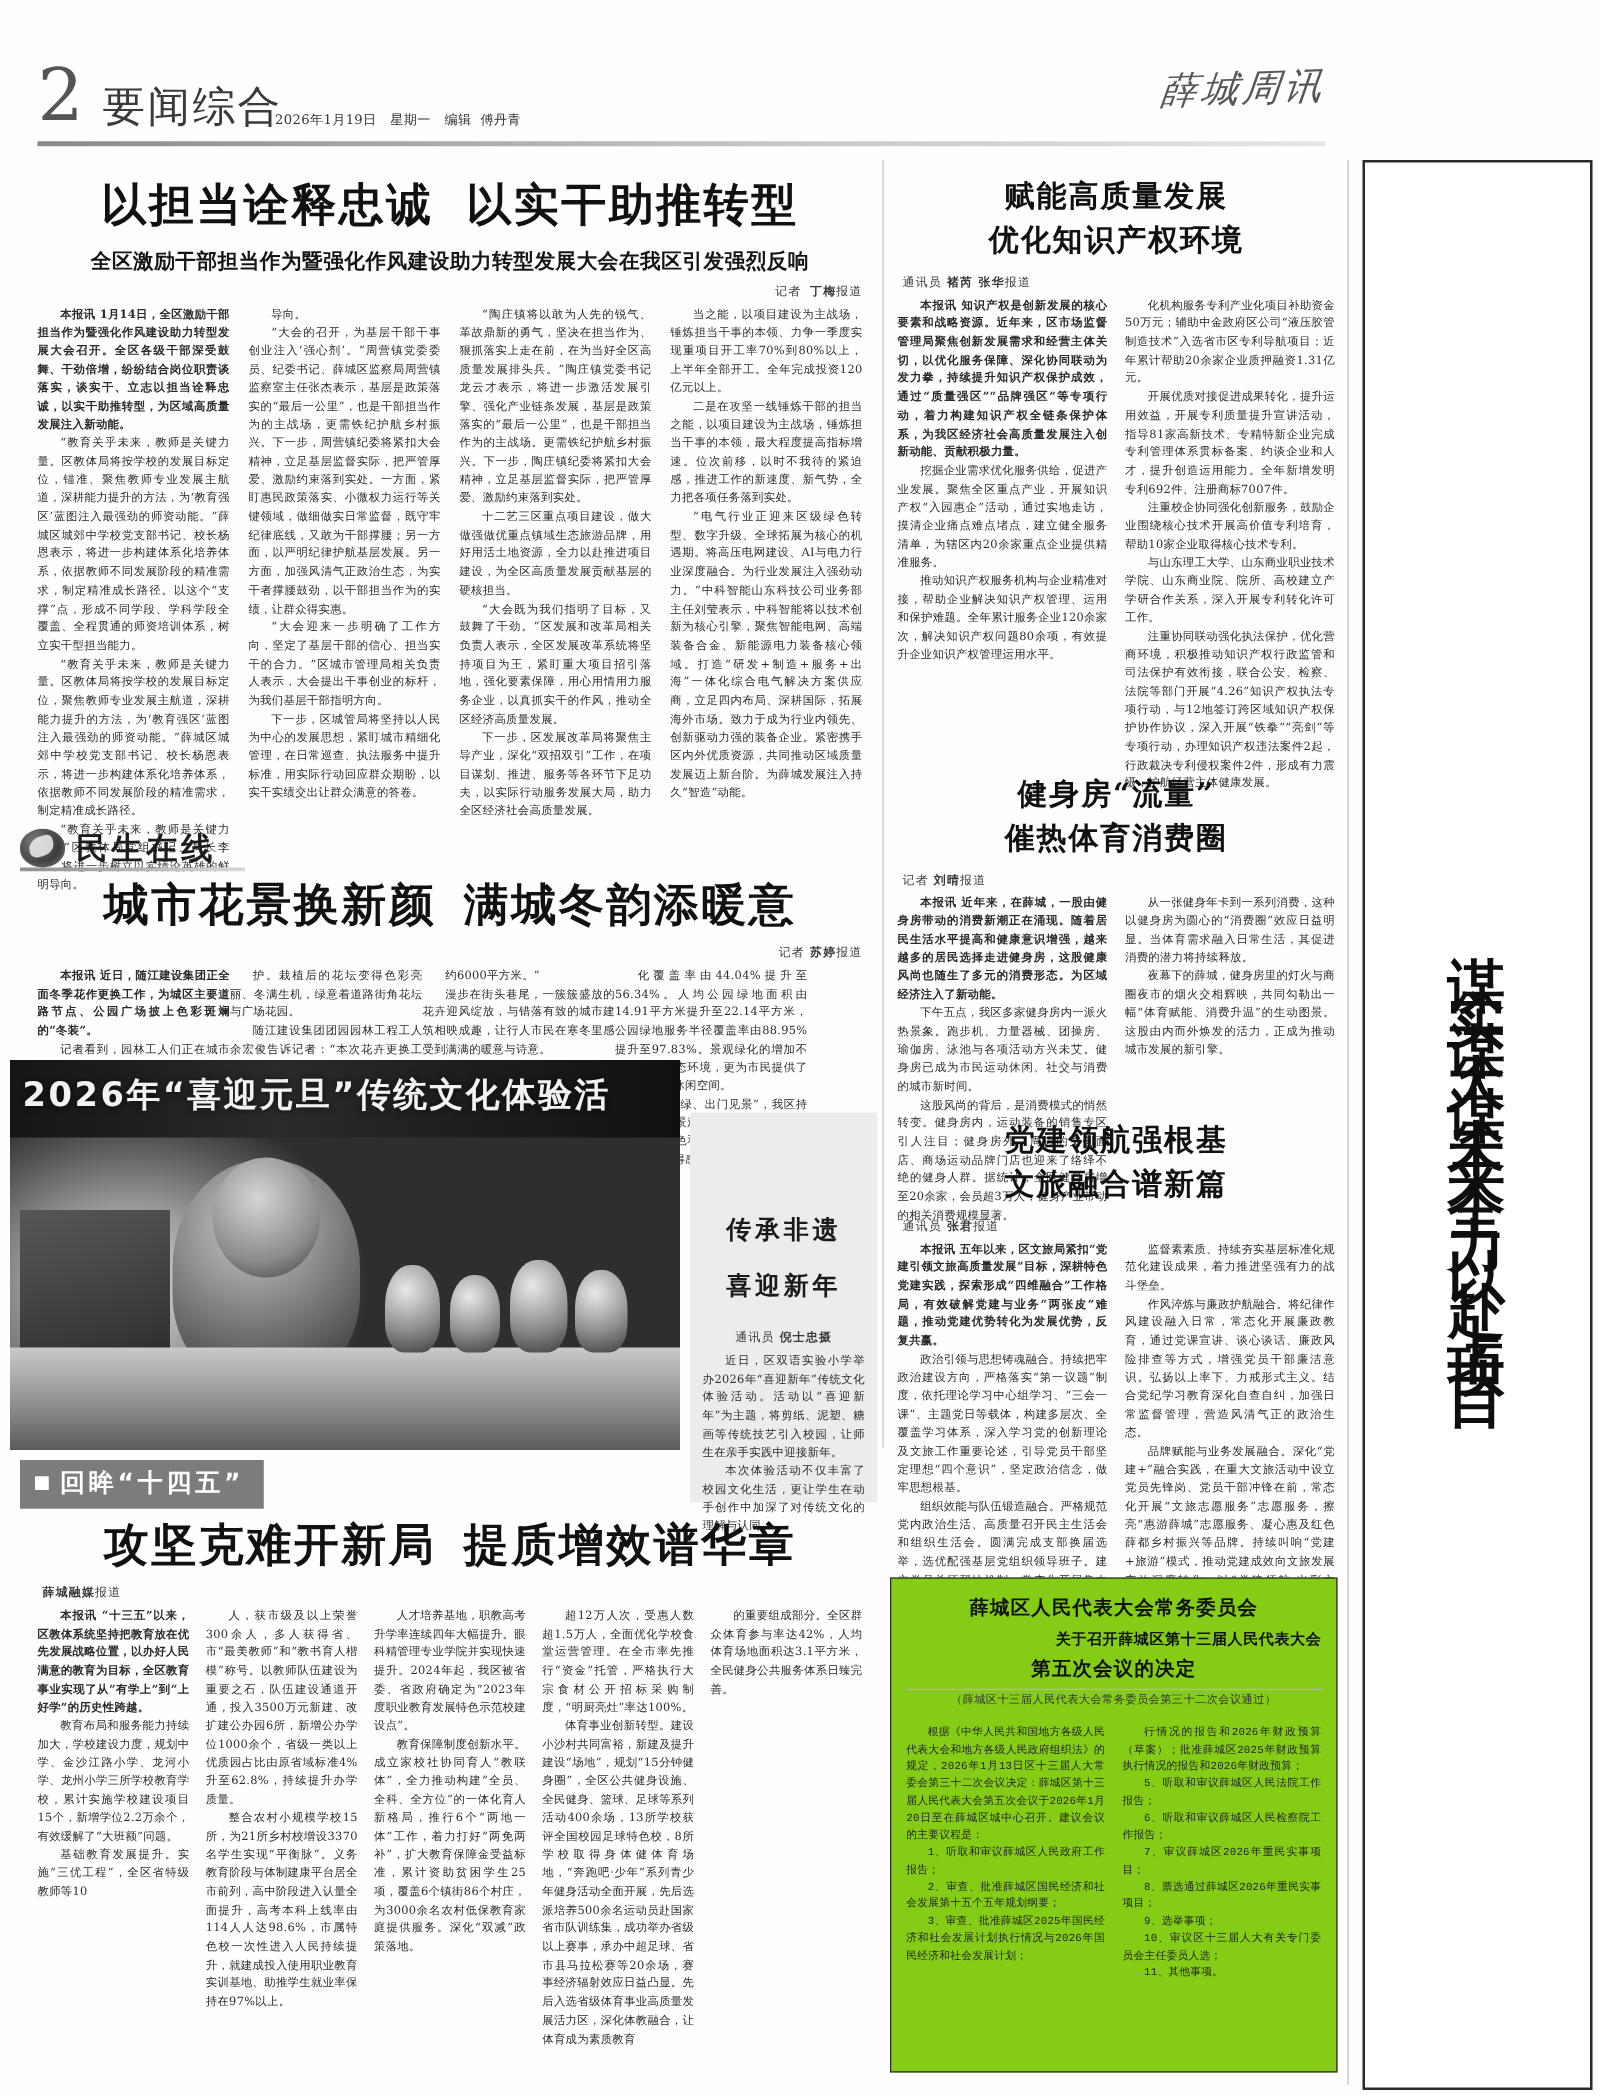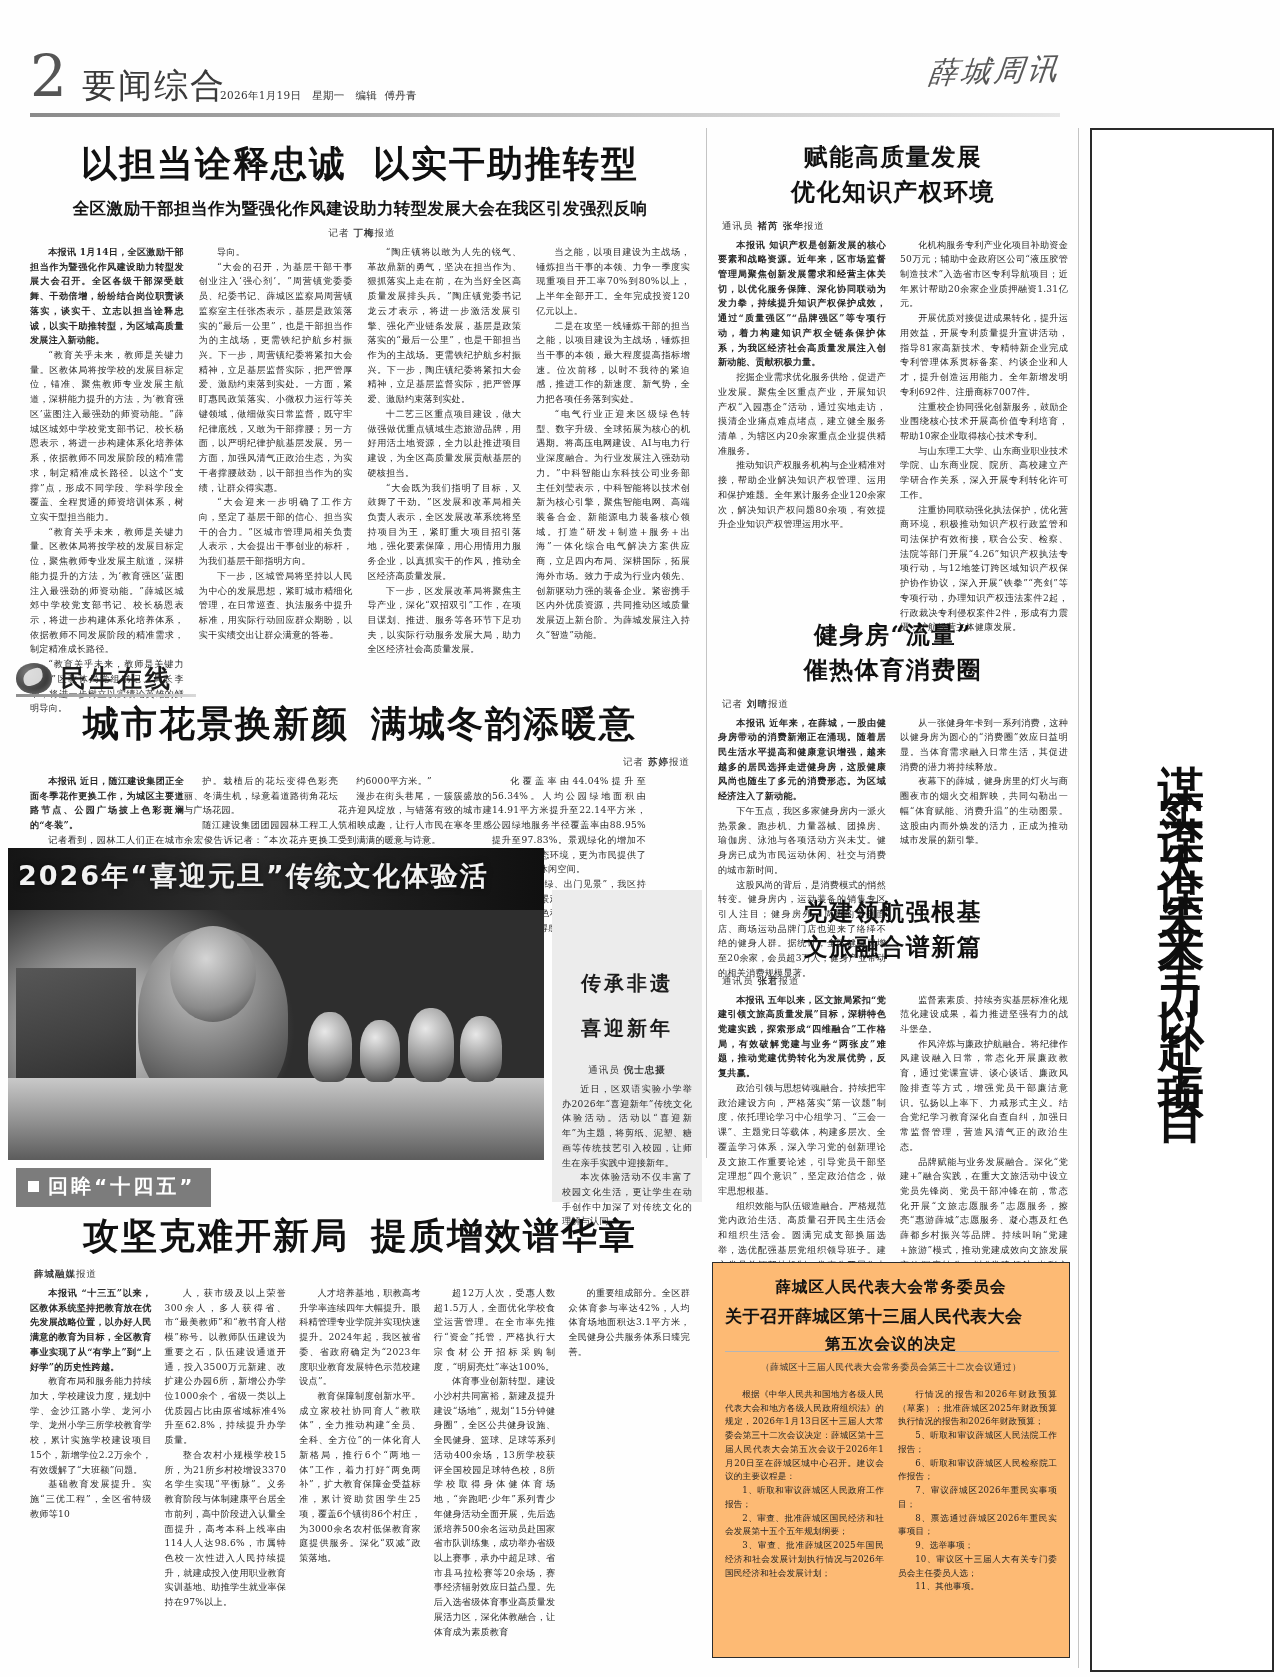--- a/index.html
+++ b/index.html
@@ -67,22 +67,22 @@
   .cap-box{position:absolute;background:#ececec;}
   .cap-t{font-size:20px;font-weight:700;letter-spacing:3px;text-align:center;color:#1a1a1a;font-family:"DejaVu Serif",serif;}
 
   
   .vpanel{position:absolute;border:2px solid #2a2a2a;background:#fff;}
   .vtext{writing-mode:vertical-rl;text-orientation:upright;font-size:46px;font-weight:700;letter-spacing:26px;
          line-height:1;color:#0e0e0e;font-family:"DejaVu Serif","Liberation Serif",serif;
          height:100%;margin:0 auto;display:block;text-align:center;}
 
   
-  .notice{position:absolute;border:1px solid #2d2d2d;background:#fdba74;box-sizing:border-box;}
-  .nt1{font-size:17px;font-weight:700;text-align:left;letter-spacing:.5px;line-height:1.6;color:#111;}
+  .notice{position:absolute;border:1px solid #2d2d2d;background:#84cc16;box-sizing:border-box;font-family:Liberation Mono, monospace;}
+  .nt1{font-size:12px;font-weight:700;text-align:right;letter-spacing:.5px;line-height:1.6;color:#111;}
   .nt2{font-size:15.5px;font-weight:700;text-align:center;letter-spacing:1px;line-height:1.6;color:#111;}
   .nt-sub{font-size:9px;text-align:center;color:#333;margin-top:4px;letter-spacing:.3px;}
   .nt-body{font-size:8.6px;line-height:1.6;text-align:justify;color:#242424;letter-spacing:.2px;}
   .nt-body p{margin:0;text-indent:2em;}
 
   .thin-rule{position:absolute;background:#b5b5b5;height:1px;}
 </style>
 </head>
 <body>
 
@@ -102,21 +102,21 @@
   <div class="rule-top"></div>
 
   <div class="vline" style="left:706px;top:128px;height:1030px;"></div>
   <div class="vline" style="left:1078px;top:128px;height:1540px;"></div>
 
   <div style="position:absolute;left:30px;top:140px;width:660px;">
     <div class="hl1">
       <span>以担当诠释忠诚</span><span class="gap"></span><span>以实干助推转型</span>
     </div>
     <div class="sub1">全区激励干部担当作为暨强化作风建设助力转型发展大会在我区引发强烈反响</div>
-    <div class="byline" style="text-align:center;margin-left:4px;">
+    <div class="byline" style="text-align:right;margin-left:4px;font-family:Liberation Mono, monospace;">
       <span>记者</span>
       <b>丁梅</b><span>报道</span>
     </div>
     <div style="display:flex;gap:15px;margin-top:2px;">
       <div class="bodytext" style="width:154px;">
         <p class="lead">本报讯 1月14日，全区激励干部担当作为暨强化作风建设助力转型发展大会召开。全区各级干部深受鼓舞、干劲倍增，纷纷结合岗位职责谈落实，谈实干、立志以担当诠释忠诚，以实干助推转型，为区域高质量发展注入新动能。</p>
         <p>“教育关乎未来，教师是关键力量。区教体局将按学校的发展目标定位，锚准、聚焦教师专业发展主航道，深耕能力提升的方法，为‘教育强区’蓝图注入最强劲的师资动能。”薛城区城郊中学校党支部书记、校长杨恩表示，将进一步构建体系化培养体系，依据教师不同发展阶段的精准需求，制定精准成长路径。以这个“支撑”点，形成不同学段、学科学段全覆盖、全程贯通的师资培训体系，树立实干型担当能力。</p>
         <p>“教育关乎未来，教师是关键力量。区教体局将按学校的发展目标定位，聚焦教师专业发展主航道，深耕能力提升的方法，为‘教育强区’蓝图注入最强劲的师资动能。”薛城区城郊中学校党支部书记、校长杨恩表示，将进一步构建体系化培养体系，依据教师不同发展阶段的精准需求，制定精准成长路径。</p>
         <p>“教育关乎未来，教师是关键力量。”区教体局党组书记、局长李华，将进一步树立以实绩论英雄的鲜明导向。</p>
       </div>

